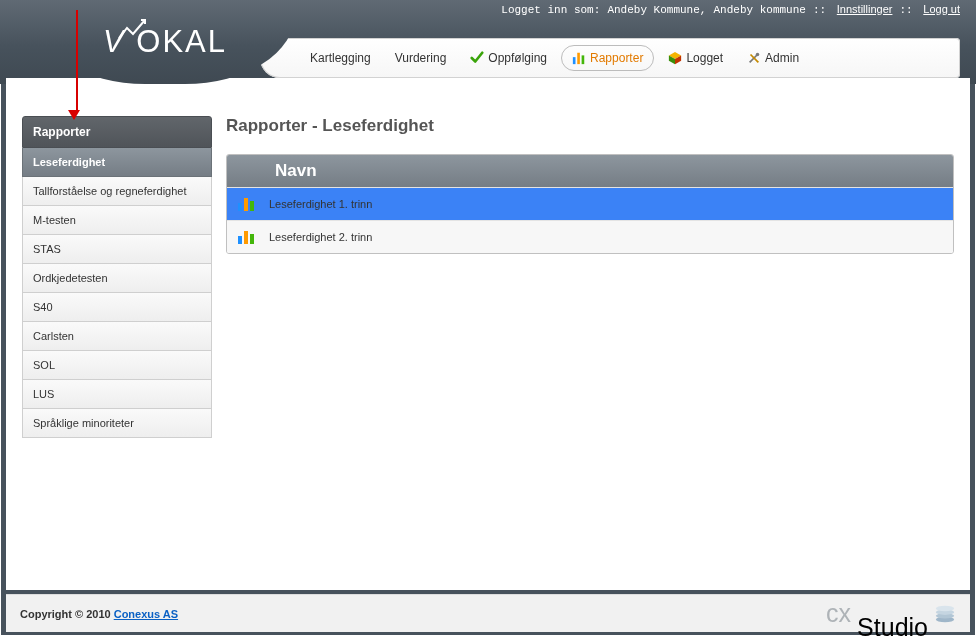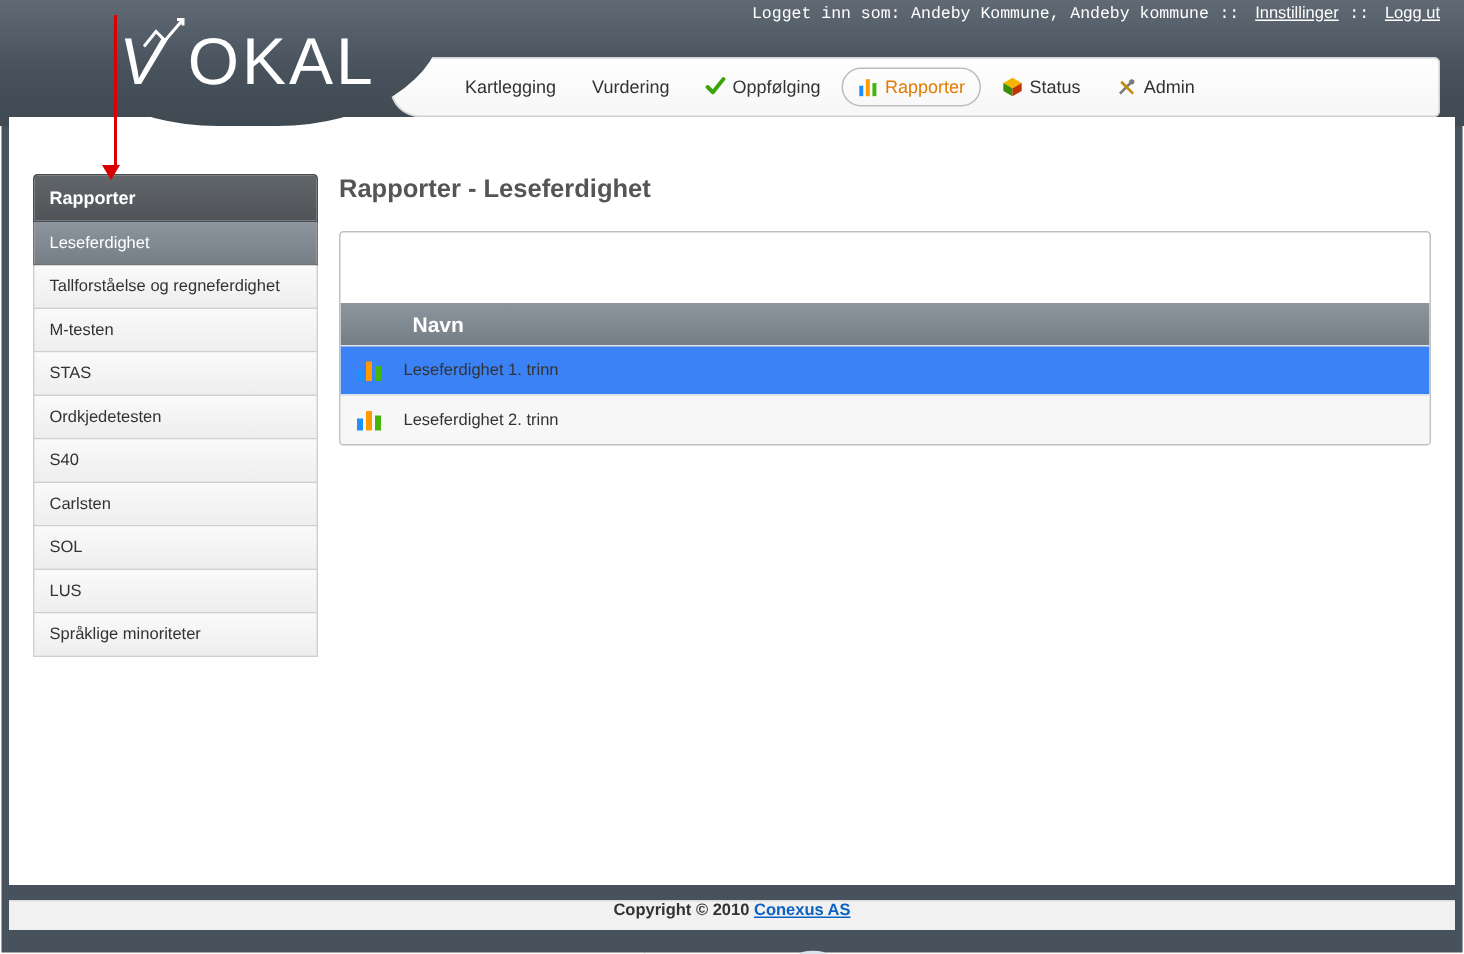--- a/index.html
+++ b/index.html
@@ -68,21 +68,21 @@
   position:absolute;
   left:35px; top:0; width:260px; height:84px;
   background: linear-gradient(#606a74,#47525c 55%,#3f4952);
   border-bottom-left-radius:110px 70px;
   border-bottom-right-radius:110px 70px;
   z-index:5;
   display:flex; align-items:center; justify-content:center;
 }
 .logo-text{
   color:#fff;
-  font-size:44px;
+  font-size:31px;
   letter-spacing:2px;
   font-family: "Trebuchet MS", Arial, sans-serif;
 }
 .logo-text .v{ font-style:italic; position:relative; }
 .logo-text .v svg{ position:absolute; left:14px; top:-6px; }
 
 .arrow{
   position:absolute; left:73px; top:10px; z-index:10;
 }
 .arrow-line{ width:2px; height:100px; background:#d80000; margin:0 auto;}
@@ -109,67 +109,65 @@
   background:linear-gradient(#fafafa,#eeeeee);
   border:1px solid #cfcfcf;
   border-top:none;
   padding:8px 10px;
   font-size:11px;
   cursor:pointer;
 }
 .sidebar-item.active{
   background:linear-gradient(#8d969e,#757d85);
   color:#fff;
-  font-weight:normal;
+  font-weight:bold;
   border-color:#6b7278;
 }
 .main{
   flex:1;
 }
 h1.page-title{
   font-size:17px;
   font-weight:bold;
   color:#555;
   margin-bottom:18px;
 }
 .listbox{
   border-radius:3px;
   overflow:hidden;
   border:1px solid #c0c0c0;
 }
 .list-header{
   background:linear-gradient(#8d969e,#757d85);
   color:#fff;
-  font-size:14px;
+  font-size:17px;
   font-weight:bold;
   padding:6px 5px 6px 48px;
-  margin-top:47px;
 }
 .list-row{
   display:flex;
   align-items:center;
   gap:12px;
   padding:8px 10px;
   font-size:11px;
   background:#3b82f6;
   border-top:1px solid #e4e4e4;
   cursor:pointer;
 }
 .list-row:nth-child(even){ background:#f7f7f7;}
 .row-icon{width:20px;height:16px;flex:none;}
 
 .footer{
   position:absolute;
-  left:6px; right:6px; bottom:16px; height:20px;
+  left:6px; right:6px; bottom:4px; height:38px;
   background:#f1f1f1;
   border-top:1px solid #ddd;
   display:flex; align-items:center; justify-content:space-between;
   padding:0 14px;
   font-size:11px;
-  flex-direction:column;
 }
 .footer a{ color:#0b61c4; text-decoration:underline;}
 .footer .studio{
   font-family:"Trebuchet MS",Arial,sans-serif;
   font-size:25px; color:#aeb3b7; letter-spacing:0px;
   display:flex; align-items:center; gap:6px;
 }
 .footer .studio .cx{ font-weight:300; }
 .footer .studio .st{ color:#000000;margin-top:28px; }
 .footer .studio svg{ width:22px; height:20px; }
@@ -217,21 +215,21 @@
       <span>Rapporter</span>
     </div>
     <div class="nav-item">
       <span class="nav-icon box-icon">
         <svg viewBox="0 0 16 16" width="14" height="14">
           <polygon points="8,1 15,5 8,9 1,5" fill="#f4b400"></polygon>
           <polygon points="1,5 8,9 8,15 1,11" fill="#3a8f09"></polygon>
           <polygon points="15,5 8,9 8,15 15,11" fill="#c23300"></polygon>
         </svg>
       </span>
-      <span>Status</span>
+      <span>Logget</span>
     </div>
     <div class="nav-item">
       <span class="nav-icon tool-icon">
         <svg viewBox="0 0 16 16" width="14" height="14">
           <line x1="3" y1="13" x2="12" y2="4" stroke="#7a7a7a" stroke-width="2"></line>
           <line x1="4" y1="4" x2="13" y2="13" stroke="#c58a00" stroke-width="2"></line>
           <circle cx="12" cy="4" r="2" fill="#7a7a7a"></circle>
         </svg>
       </span>
       <span>Admin</span>

